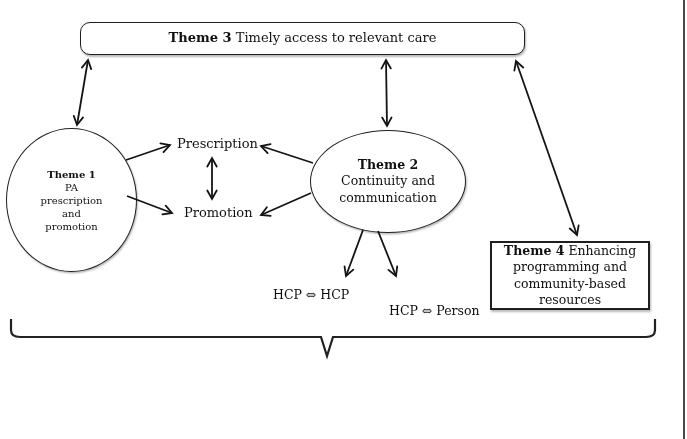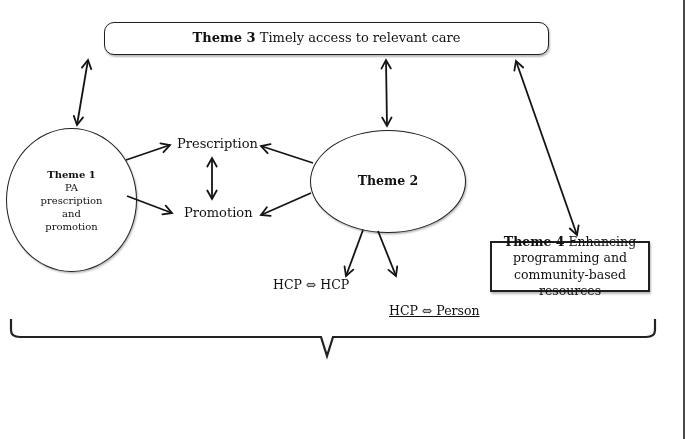--- a/index.html
+++ b/index.html
@@ -14,57 +14,59 @@
     box-sizing:border-box;line-height:1.3;
   }
   .rounded{border-radius:10px;}
   .ellipse{border-radius:50%;}
   .inline-title{font-size:13px;}
   .inline-title b{font-weight:bold;}
   .freelabel{position:absolute;font-size:13px;white-space:nowrap;}
   .small{font-size:12.5px;}
   .theme1-box{left:6px;top:128px;width:131px;height:144px;font-size:10px;}
   .theme2-box{left:310px;top:130px;width:156px;height:103px;font-size:12.5px;}
-  .theme3-box{left:80px;top:22px;width:445px;height:33px;margin-left:24px;}
-  .theme4-box{left:490px;top:241px;width:160px;height:51px;border-width:2px;font-size:12.5px;padding:2px 6px;}
+  .theme3-box{left:80px;top:22px;width:445px;height:33px;}
+  .theme4-box{left:490px;top:241px;width:160px;height:69px;border-width:2px;font-size:12.5px;padding:2px 6px;}
   .theme5-box{left:111px;top:378px;width:446px;height:34px;border-radius:8px;}
   .overlay{position:absolute;left:0;top:0;width:687px;height:439px;pointer-events:none;}
   .page-border{position:absolute;top:0;right:2px;width:2px;height:439px;background:#4a4a4a;}
   .bold-line{font-weight:bold;}
-  .hcp-two-line{line-height:1.25;white-space:pre-line;text-align:right;text-decoration:underline;}
+  .hcp-two-line{line-height:1.25;white-space:pre-line;text-align:right;}
 </style>
 </head>
 <body>
 
 <div class="canvas">
 
   <div class="shape rounded theme3-box">
     <div class="inline-title"><b>Theme 3</b><span> Timely access to relevant care</span></div>
   </div>
 
   <div class="shape ellipse theme1-box">
     <div class="bold-line">Theme 1</div>
     <div>PA</div>
     <div>prescription</div>
     <div>and</div>
     <div>promotion</div>
   </div>
 
   <div class="shape ellipse theme2-box">
     <div class="bold-line">Theme 2</div>
+    <div>Continuity and</div>
+    <div>communication</div>
   </div>
 
   <div class="shape theme4-box">
     <div><b>Theme 4</b><span> Enhancing programming and community-based resources</span></div>
   </div>
 
 
   <div class="freelabel" style="left:177px;top:136px;">Prescription</div>
   <div class="freelabel" style="left:184px;top:205px;">Promotion</div>
-  <div class="freelabel small" style="left:273px;top:277px;">HCP ⇔ HCP</div>
+  <div class="freelabel small" style="left:273px;top:287px;">HCP ⇔ HCP</div>
   <div class="freelabel small hcp-two-line" style="left:389px;top:287px;">
     <div>HCP ⇔ Person</div>
   </div>
 
   <svg class="overlay" viewBox="0 0 687 439" xmlns="http://www.w3.org/2000/svg">
     <defs>
       <marker id="ah" viewBox="0 0 13 13" refX="11" refY="6.5" markerWidth="13" markerHeight="13" markerUnits="userSpaceOnUse" orient="auto-start-reverse">
         <path d="M2.5,1.8 L11,6.5 L2.5,11.2" fill="none" stroke="#141414" stroke-width="1.8" stroke-linecap="round"></path>
       </marker>
     </defs>

